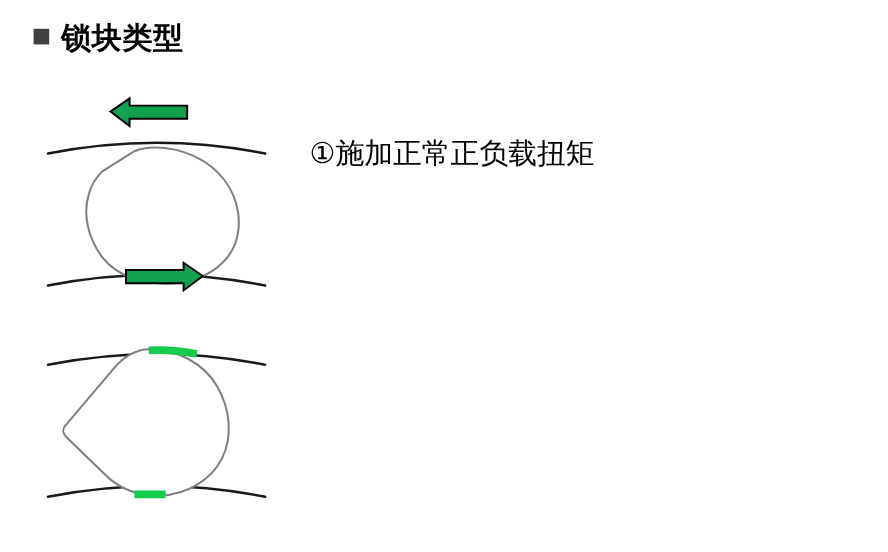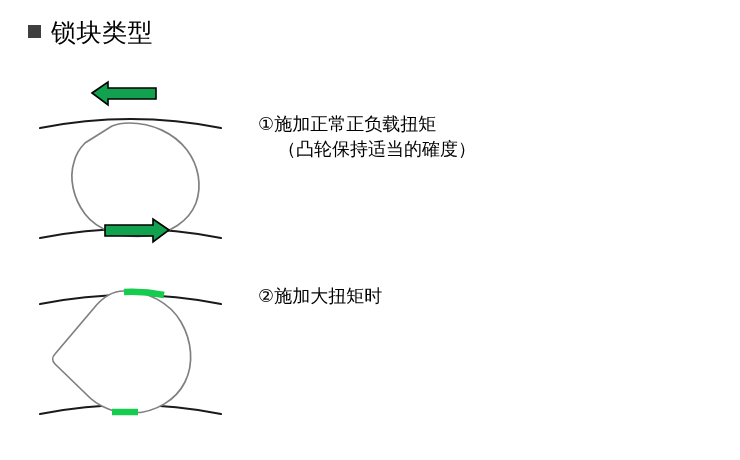--- a/index.html
+++ b/index.html
@@ -29,21 +29,21 @@
     width: 13px;
     height: 13px;
     background: #3f3f3f;
     display: inline-block;
     position: relative;
     top: -3px;
     flex: 0 0 auto;
   }
   .title-main {
     font-size: 25px;
-    font-weight: normal;
+    font-weight: bold;
     letter-spacing: 0.5px;
     line-height: 1;
     white-space: nowrap;
   }
   .title-sub {
     font-size: 19px;
     font-weight: normal;
     line-height: 1;
     white-space: nowrap;
   }
@@ -51,21 +51,21 @@
   
   .figure {
     position: absolute;
   }
   #figure-normal-load { left: 24px; top: 78px; }
   #figure-high-torque { left: 24px; top: 272px; }
 
   
   .annotation {
     position: absolute;
-    font-size: 18px;
+    font-size: 24px;
     line-height: 1.38;
     white-space: nowrap;
   }
   #annotation-normal-load { left: 258px; top: 112px; }
   #annotation-high-torque { left: 258px; top: 284px; }
   .annotation .line-1 { display: block; }
   .annotation .line-2 { display: block; padding-left: 20px; }
 </style>
 </head>
 <body>
@@ -120,18 +120,16 @@
              C 78 26 89 19 100 19 Z" fill="#ffffff" stroke="#808080" stroke-width="1.7"></path>
 
     <path d="M 100 20 Q 120 19 140 23" fill="none" stroke="#15cc4f" stroke-width="6.5" stroke-linecap="butt"></path>
 
     <path d="M 88 140 Q 101 140 114 140" fill="none" stroke="#15cc4f" stroke-width="6.5" stroke-linecap="butt"></path>
   </svg>
 </div>
 
 <div class="annotation" id="annotation-normal-load">
   <span class="line-1">①施加正常正负载扭矩</span>
-  <span class="line-2">（凸轮保持适当的確度）</span>
 </div>
 
 <div class="annotation" id="annotation-high-torque">
-  <span class="line-1">②施加大扭矩时</span>
 </div>
 
 </body></html>

